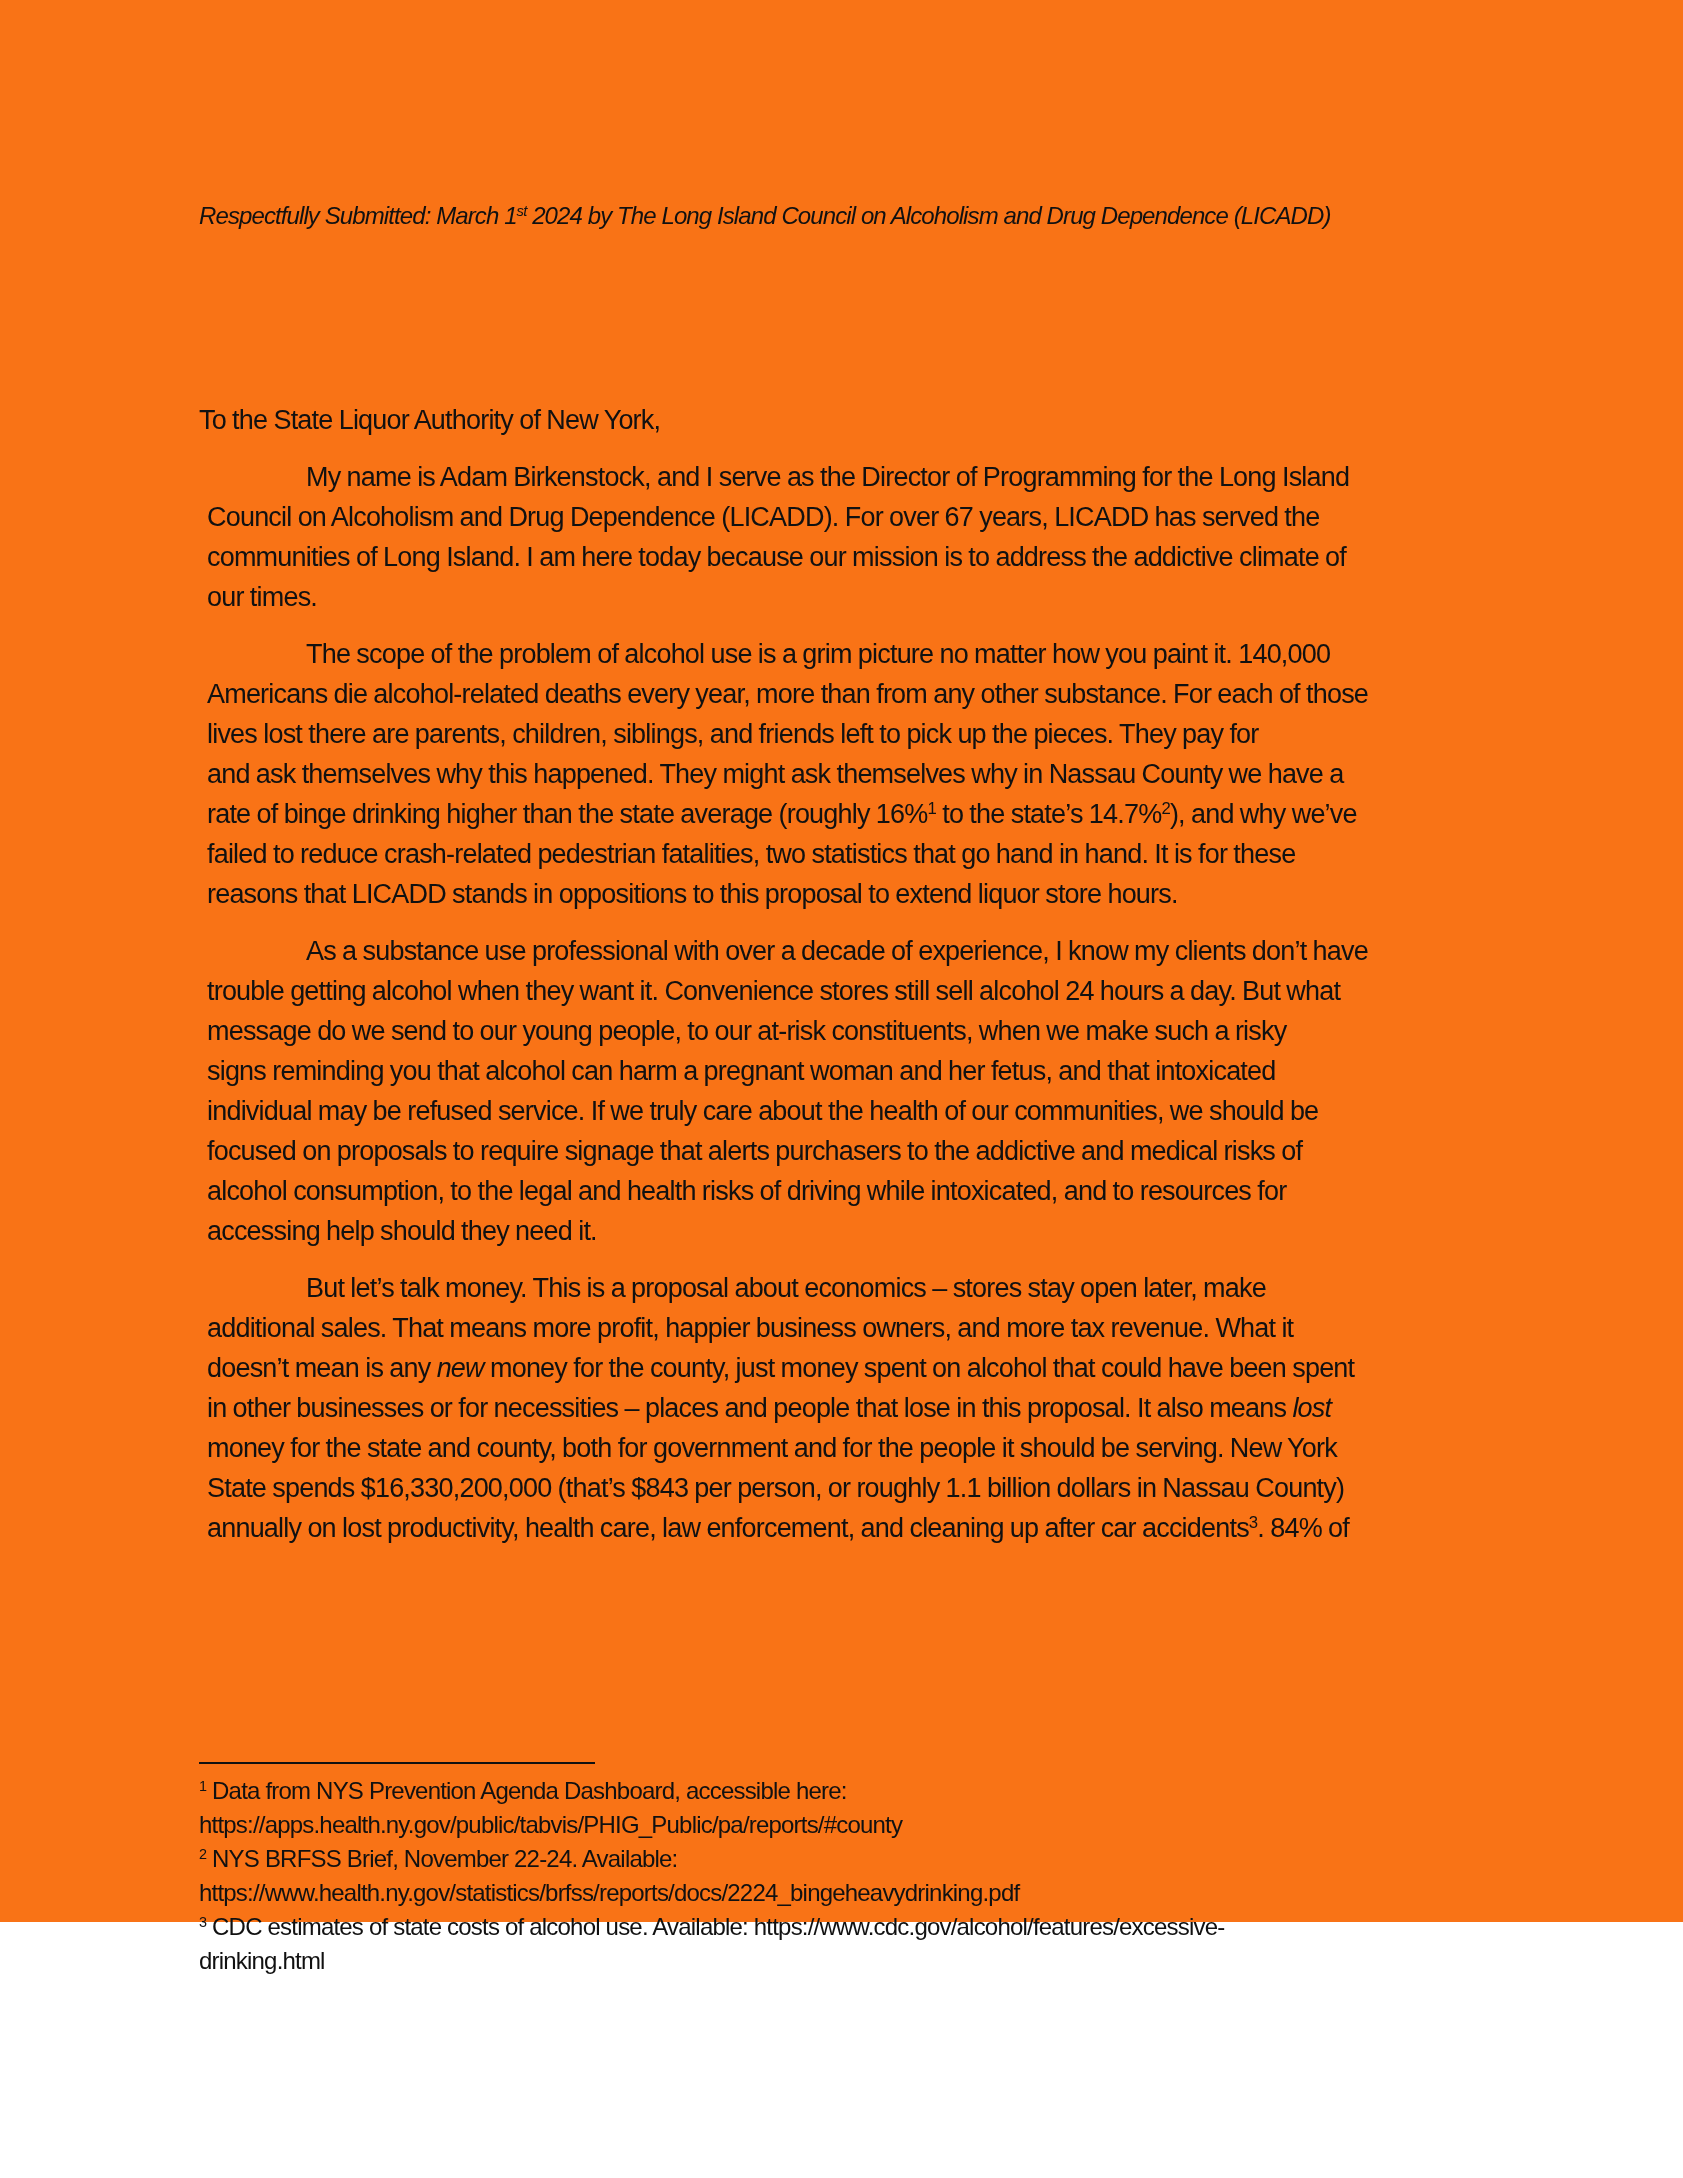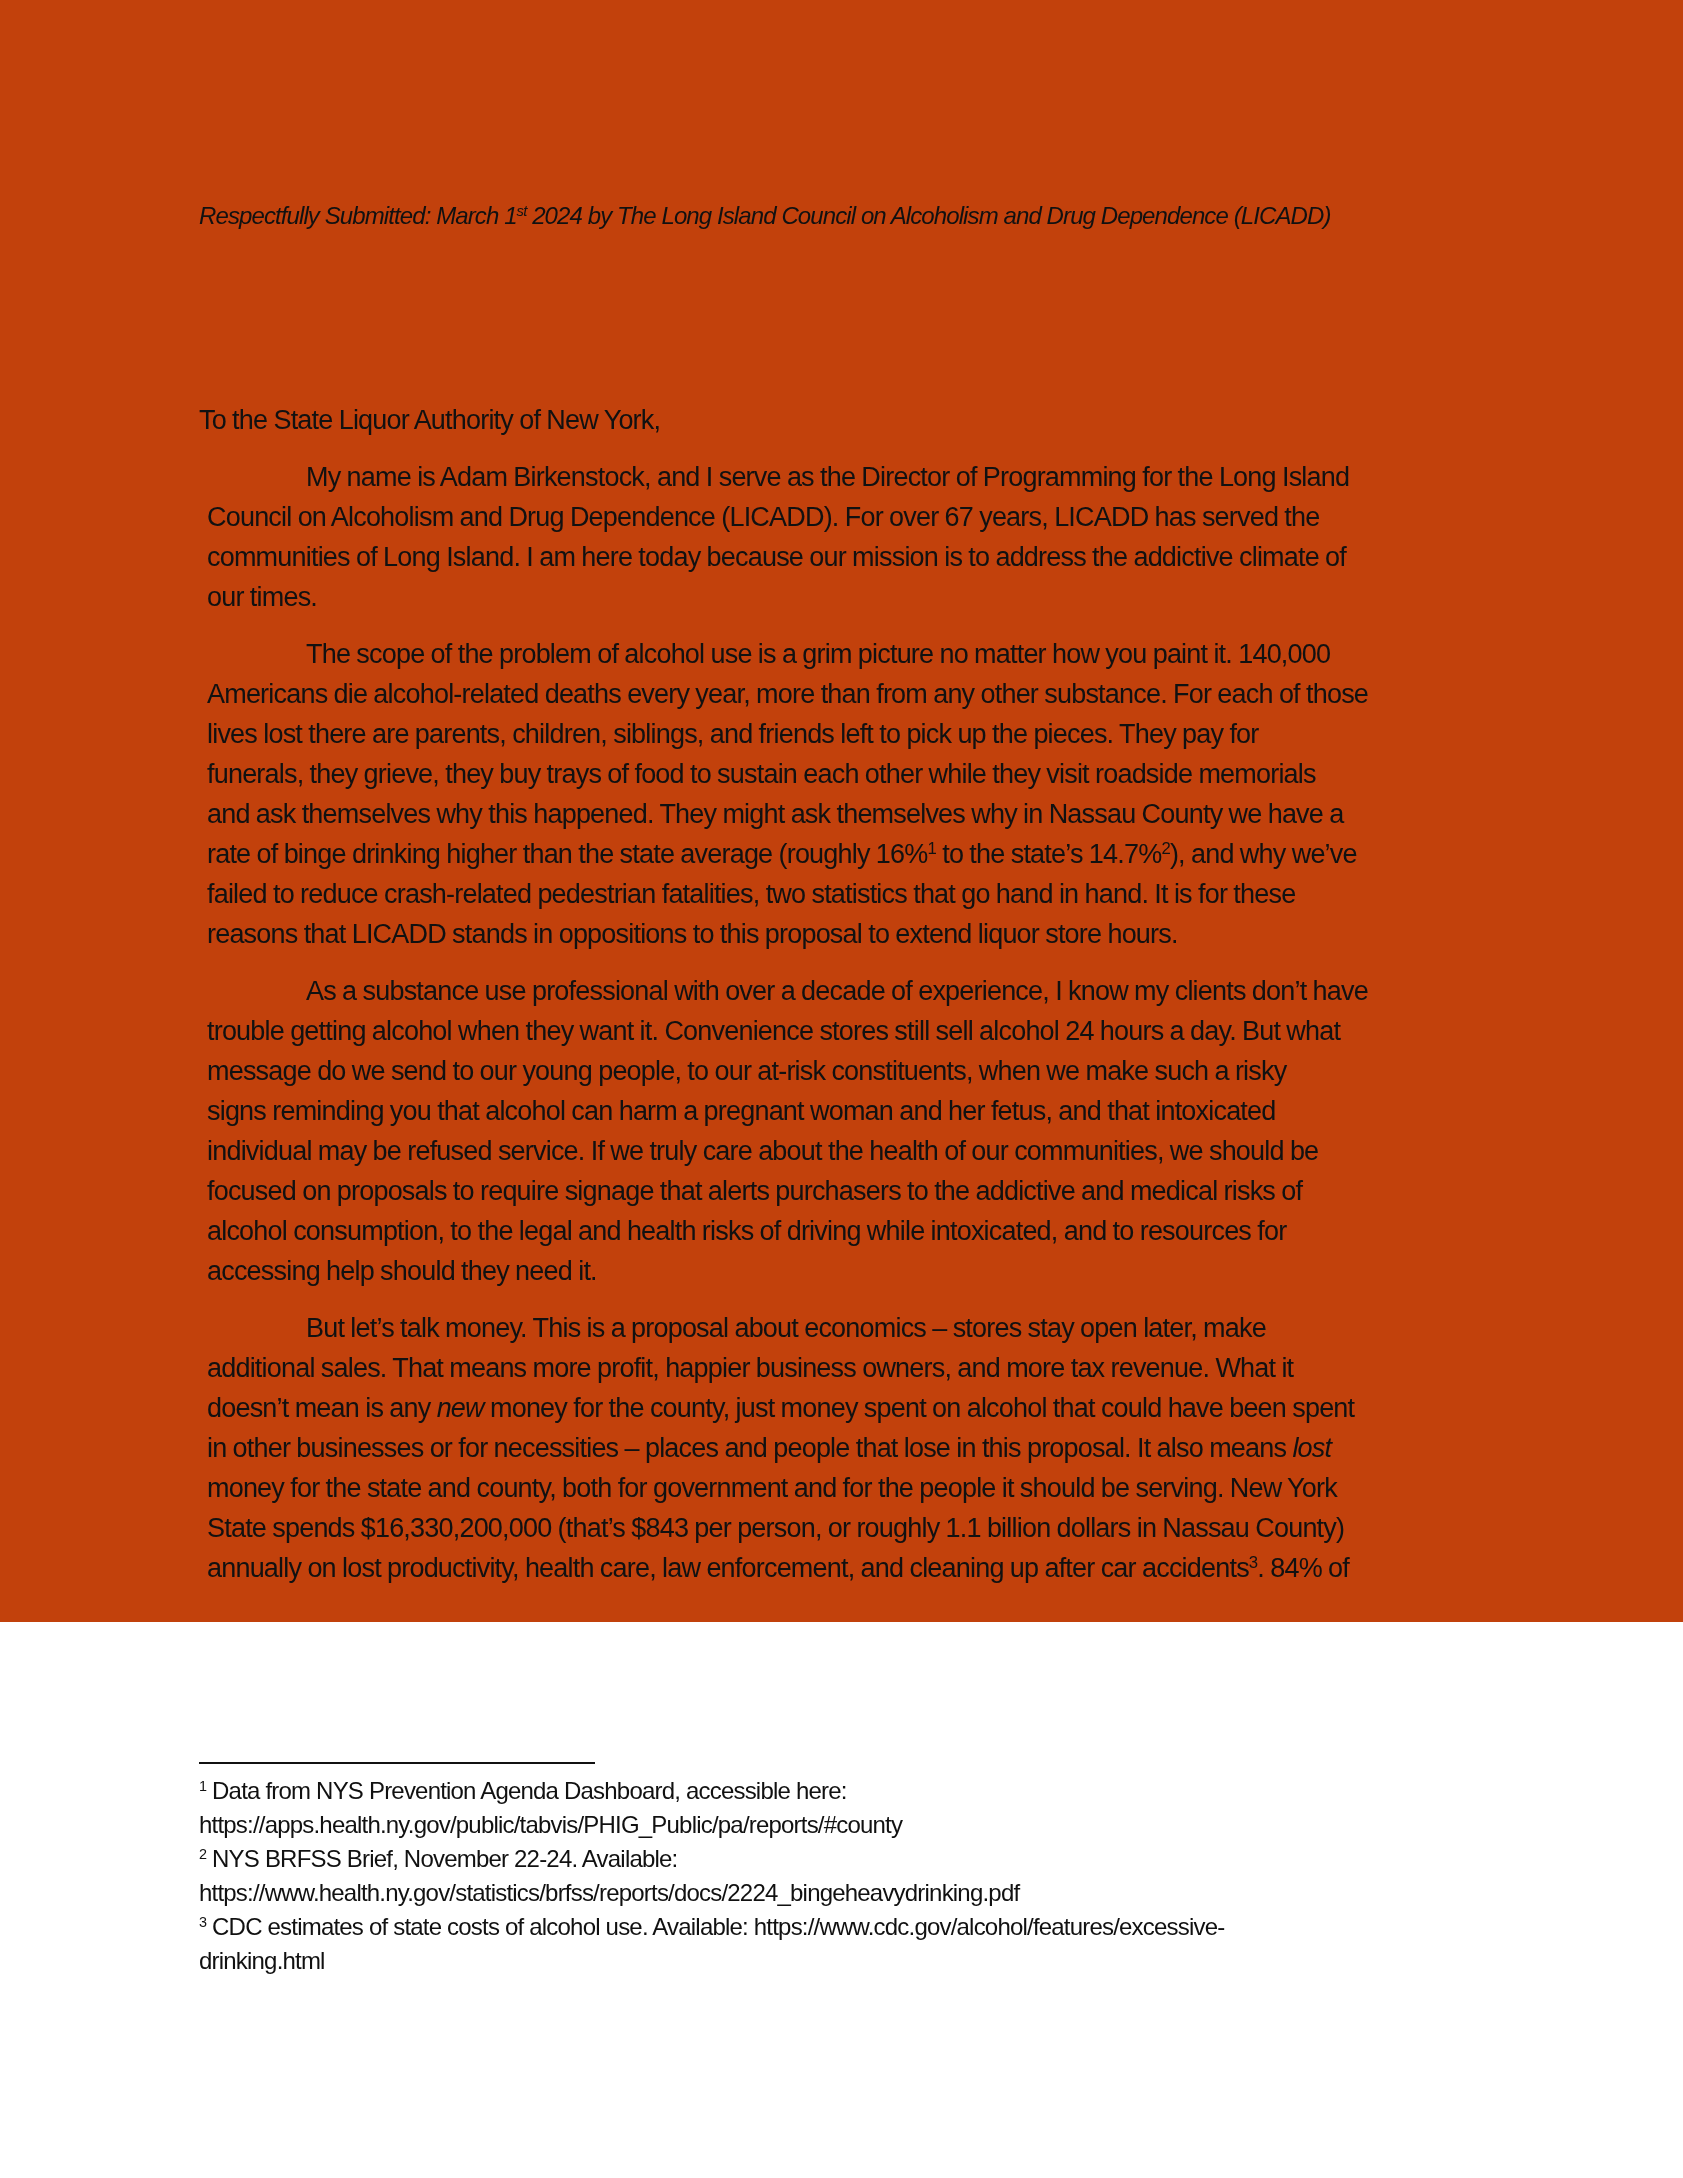--- a/index.html
+++ b/index.html
@@ -1,17 +1,17 @@
 <!DOCTYPE html>
 <html><head>
 <meta charset="utf-8">
 <style>
   html, body { margin: 0; padding: 0; background: #ffffff; }
   body { width: 1683px; height: 2178px; position: relative; overflow: hidden; color: #111; }
-  .page { position: absolute; left: 0; top: 0; width: 1683px; height: 1622px; background: #c2410c; }
+  .page { position: absolute; left: 0; top: 0; width: 1683px; height: 1922px; background: #f97316; }
   .header-line {
     position: absolute; left: 199px; top: 198px; width: 1307px;
     font-family: "Liberation Sans", sans-serif; font-style: italic;
     font-size: 24px; letter-spacing: -0.9px; line-height: 36px; white-space: nowrap;
   }
   sup { font-size: 62%; line-height: 0; position: relative; vertical-align: baseline; top: -0.55em; }
   .body-text {
     position: absolute; left: 199px; top: 388px; width: 1299px;
     font-family: "Liberation Sans", sans-serif;
     font-size: 27px; letter-spacing: -0.8px; word-spacing: -0.5px; line-height: 40px;
@@ -49,21 +49,20 @@
       <span class="line indent">My name is Adam Birkenstock, and I serve as the Director of Programming for the Long Island</span>
       <span class="line">Council on Alcoholism and Drug Dependence (LICADD). For over 67 years, LICADD has served the</span>
       <span class="line">communities of Long Island. I am here today because our mission is to address the addictive climate of</span>
       <span class="line">our times.</span>
     </p>
 
     <p class="para">
       <span class="line indent">The scope of the problem of alcohol use is a grim picture no matter how you paint it. 140,000</span>
       <span class="line">Americans die alcohol-related deaths every year, more than from any other substance. For each of those</span>
       <span class="line">lives lost there are parents, children, siblings, and friends left to pick up the pieces. They pay for</span>
-      <span class="line">funerals, they grieve, they buy trays of food to sustain each other while they visit roadside memorials</span>
       <span class="line">and ask themselves why this happened. They might ask themselves why in Nassau County we have a</span>
       <span class="line"><span>rate of binge drinking higher than the state average (roughly 16%</span><sup>1</sup><span> to the state’s 14.7%</span><sup>2</sup><span>), and why we’ve</span></span>
       <span class="line">failed to reduce crash-related pedestrian fatalities, two statistics that go hand in hand. It is for these</span>
       <span class="line">reasons that LICADD stands in oppositions to this proposal to extend liquor store hours.</span>
     </p>
 
     <p class="para">
       <span class="line indent">As a substance use professional with over a decade of experience, I know my clients don’t have</span>
       <span class="line">trouble getting alcohol when they want it. Convenience stores still sell alcohol 24 hours a day. But what</span>
       <span class="line">message do we send to our young people, to our at-risk constituents, when we make such a risky</span>

